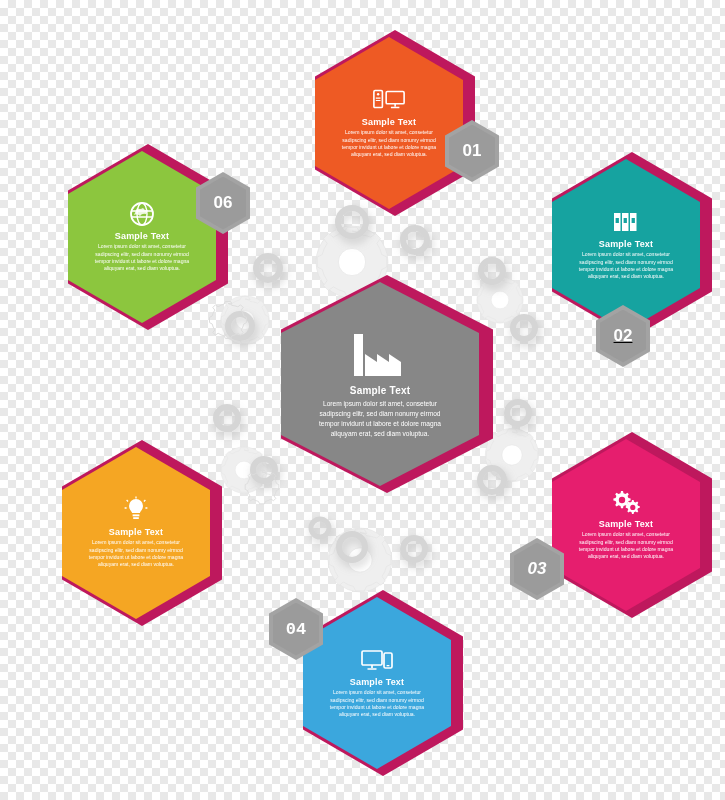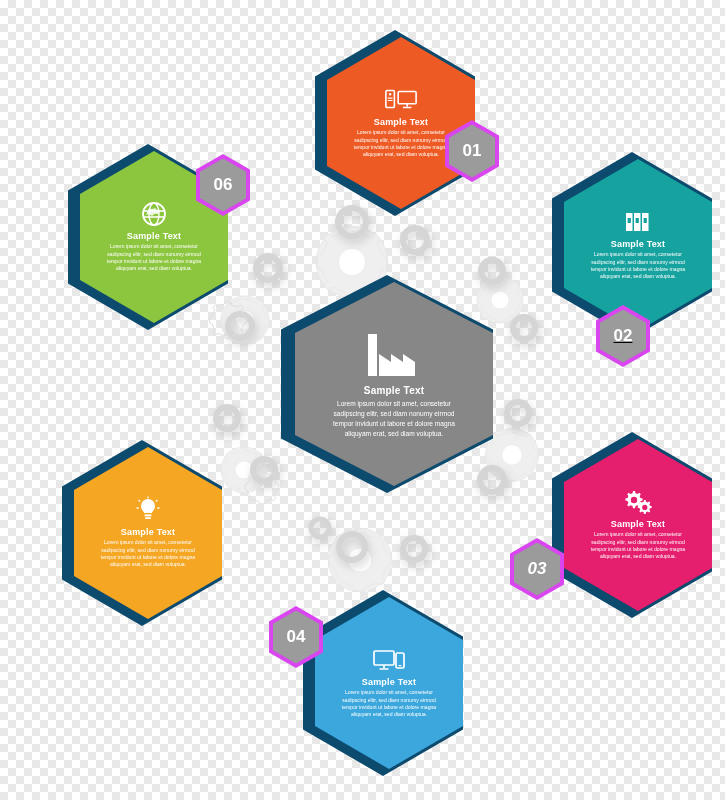--- a/index.html
+++ b/index.html
@@ -13,22 +13,22 @@
     background-size:16px 16px;
     background-position:0 0,8px 8px;
   }
 
   
   .hexwrap{position:absolute;}
   .hex{
     position:relative;
     clip-path:polygon(50% 0%,100% 25%,100% 75%,50% 100%,0% 75%,0% 25%);
     -webkit-clip-path:polygon(50% 0%,100% 25%,100% 75%,50% 100%,0% 75%,0% 25%);
-    background:#0c4a6e;
-    display:flex;align-items:center;justify-content:flex-end;
+    background:#be185d;
+    display:flex;align-items:center;justify-content:flex-start;
   }
   .hex-inner{
     clip-path:polygon(50% 0%,100% 25%,100% 75%,50% 100%,0% 75%,0% 25%);
     -webkit-clip-path:polygon(50% 0%,100% 25%,100% 75%,50% 100%,0% 75%,0% 25%);
     display:flex;flex-direction:column;align-items:center;justify-content:center;
     box-sizing:border-box;
     padding:6px 10px;
     text-align:center;
   }
   .hex-title{
@@ -43,21 +43,21 @@
     width:34px;height:26px;display:flex;align-items:center;justify-content:center;
   }
   .icon-box svg{display:block;}
 
   
   .numbadge{
     position:absolute;
     width:54px;height:62px;
     clip-path:polygon(50% 0%,100% 25%,100% 75%,50% 100%,0% 75%,0% 25%);
     -webkit-clip-path:polygon(50% 0%,100% 25%,100% 75%,50% 100%,0% 75%,0% 25%);
-    background:#d946ef;
+    background:#a3a3a3;
     display:flex;align-items:center;justify-content:center;
     filter:drop-shadow(2px 4px 4px rgba(120,120,120,.45));
   }
   .numbadge .inner{
     width:46px;height:53px;
     clip-path:polygon(50% 0%,100% 25%,100% 75%,50% 100%,0% 75%,0% 25%);
     -webkit-clip-path:polygon(50% 0%,100% 25%,100% 75%,50% 100%,0% 75%,0% 25%);
     background:#9b9b9b;
     display:flex;align-items:center;justify-content:center;
     color:#ffffff;font-size:17px;font-weight:bold;
@@ -160,21 +160,21 @@
           <circle cx="13" cy="13" r="11" fill="none" stroke="#ffffff" stroke-width="1.8"></circle>
           <ellipse cx="13" cy="13" rx="5" ry="11" fill="none" stroke="#ffffff" stroke-width="1.4"></ellipse>
           <path d="M2.5,10 H23.5 M2.5,16 H23.5" stroke="#ffffff" stroke-width="1.4" fill="none"></path>
           <path d="M8,7 q3,2 6,0 q2,3 5,2 l-2,4 q-4,-1 -6,2 q-3,-3 -6,-1 z" fill="#ffffff" opacity=".85"></path>
         </svg>
       </span>
       <div class="hex-title">Sample Text</div>
       <div class="hex-body">Lorem ipsum dolor sit amet, consetetur sadipscing elitr, sed diam nonumy eirmod tempor invidunt ut labore et dolore magna aliquyam erat, sed diam voluptua.</div>
     </div>
   </div>
-  <div class="numbadge" style="left:128px;top:10px;align-items:center;">
+  <div class="numbadge" style="left:128px;top:28px;align-items:center;">
     <div class="inner">06</div>
   </div>
 </div>
 
 <div class="hexwrap" style="left:315px;top:30px;width:160px;height:186px;">
   <div class="hex" style="width:160px;height:186px;filter:drop-shadow(3px 6px 7px rgba(130,130,130,.45));">
     <div class="hex-inner" style="width:148px;height:172px;background:#ee5a24;">
       <span class="icon-box">
         <svg width="36" height="26" viewBox="0 0 36 26">
           <rect x="2" y="3" width="9" height="18" rx="1.2" fill="none" stroke="#ffffff" stroke-width="1.7"></rect>
@@ -277,16 +277,16 @@
           <rect x="2" y="4" width="20" height="14" rx="1.2" fill="none" stroke="#ffffff" stroke-width="1.7"></rect>
           <path d="M12,18 v3 M7.5,22 h9" stroke="#ffffff" stroke-width="1.7" fill="none"></path>
           <rect x="24" y="6" width="8" height="15" rx="1.4" fill="none" stroke="#ffffff" stroke-width="1.7"></rect>
           <path d="M26.6,18.6 h2.8" stroke="#ffffff" stroke-width="1.2"></path>
         </svg>
       </span>
       <div class="hex-title">Sample Text</div>
       <div class="hex-body">Lorem ipsum dolor sit amet, consetetur sadipscing elitr, sed diam nonumy eirmod tempor invidunt ut labore et dolore magna aliquyam erat, sed diam voluptua.</div>
     </div>
   </div>
-  <div class="numbadge" style="left:-34px;top:16px;">
+  <div class="numbadge" style="left:-34px;top:8px;font-family:Liberation Mono, monospace;">
     <div class="inner">04</div>
   </div>
 </div>
 
 </body></html>

